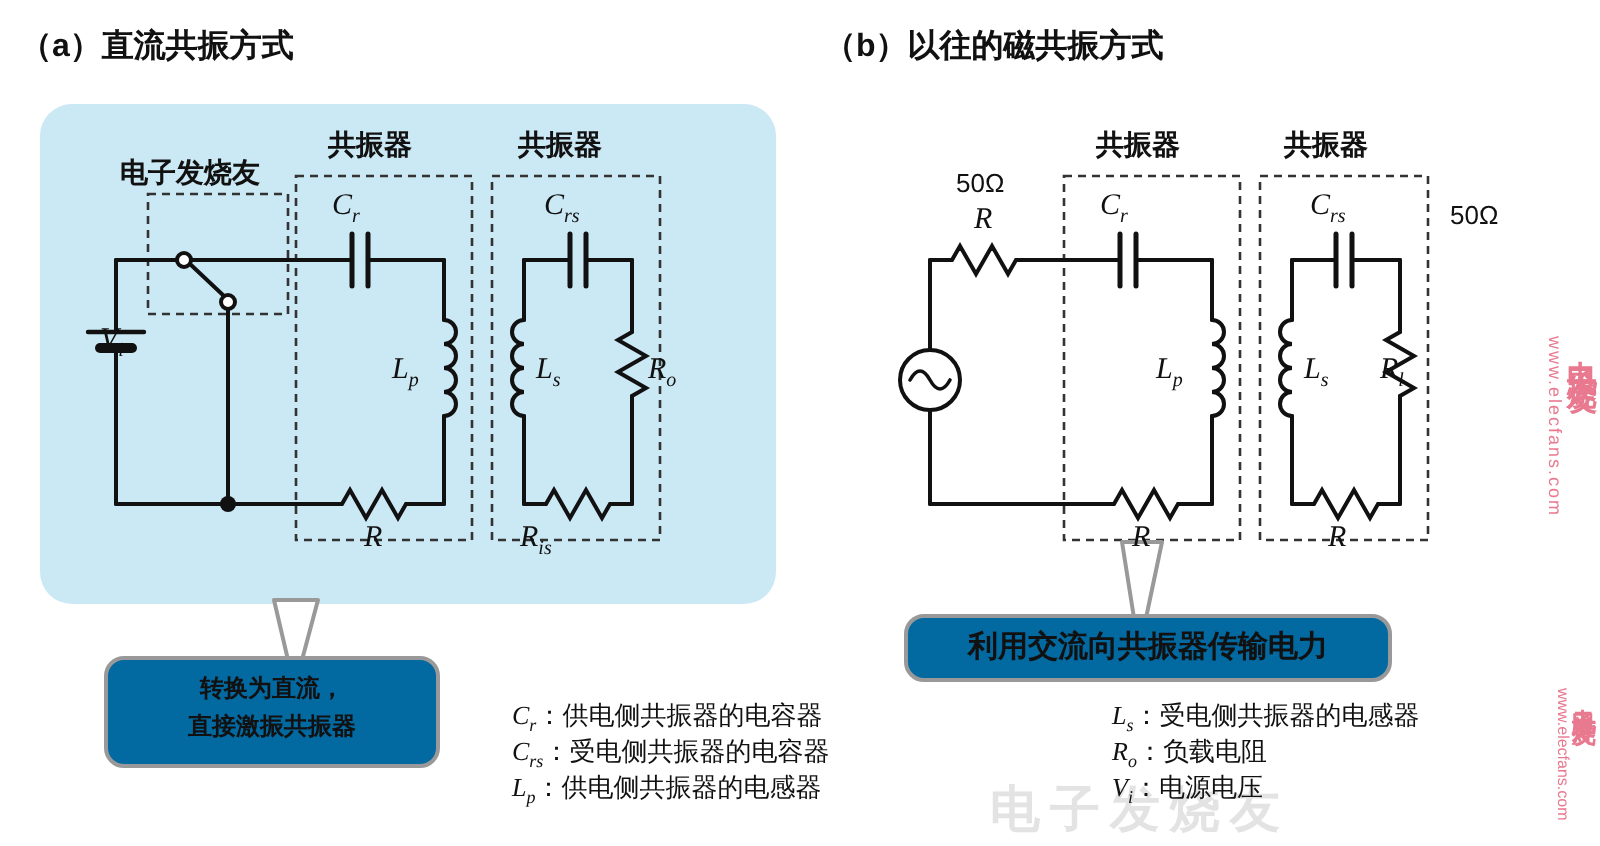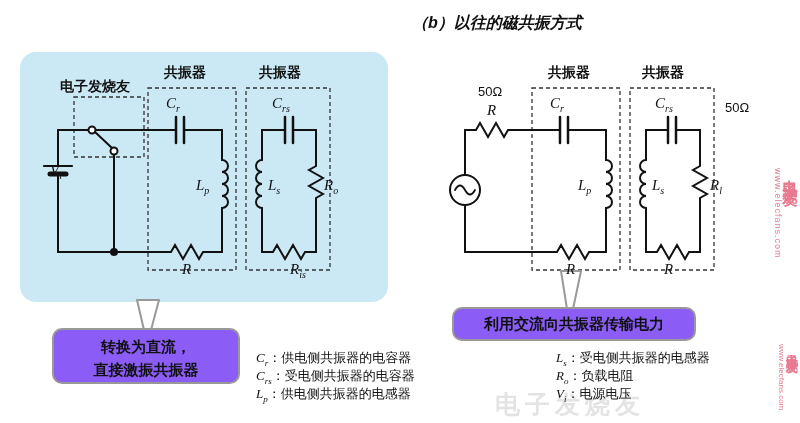--- a/index.html
+++ b/index.html
@@ -6,23 +6,23 @@
   html,body { background:#fff; }
   body { width:800px; height:423px; font-family:"Liberation Sans",sans-serif; color:#111; }
   #stage { position:relative; width:800px; height:423px; background:#fff; overflow:hidden; }
   svg.circuit { position:absolute; left:0; top:0; z-index:1; }
   .title { position:absolute; z-index:3; font-size:16px; font-weight:bold; white-space:nowrap; }
   .lbl { position:absolute; z-index:3; font-size:14px; font-weight:bold; white-space:nowrap; }
   .ohm { position:absolute; z-index:3; font-size:13px; white-space:nowrap;margin-left:11px; }
   .comp { position:absolute; z-index:3; white-space:nowrap; }
   .csym { font-family:"Liberation Serif",serif; font-style:italic; font-size:15px; }
   .csym sub { font-size:10px; font-style:italic; }
-  .bubble { position:absolute; z-index:4; background:#8b5cf6; border:2px solid var(--callout_border,#999);
+  .bubble { position:absolute; z-index:4; background:#0369a1; border:2px solid var(--callout_border,#999);
             border-radius:10px; text-align:center; font-weight:bold; }
-  #bubble-a { left:52px; top:328px; width:188px; height:56px; font-size:15px; line-height:1.55; padding-top:5px; }
+  #bubble-a { left:52px; top:328px; width:168px; height:56px; font-size:12px; line-height:1.55; padding-top:5px; }
   #bubble-b { left:452px; top:307px; width:244px; height:34px; font-size:15px; line-height:30px; }
   .legend { position:absolute; z-index:3; font-size:13px; }
   .legend .csym { font-size:13px; }
   .legend .csym sub { font-size:9px; }
   .legend-row { height:18px; line-height:18px; white-space:nowrap; }
   #legend-left { left:256px; top:349px; }
   #legend-right { left:556px; top:349px; }
   .wm { position:absolute; right:2px; z-index:5; writing-mode:vertical-rl;
         color:var(--watermark_pink,#e8798f); line-height:1.1; }
   .wm span { display:block; }
@@ -134,46 +134,47 @@
       <polyline points="651,252 657,252 661,245 669,259 677,245 685,259 689,252 695,252"></polyline>
       <path d="M695 252 L700 252"></path>
     </g>
 
     <g fill="#fff" stroke="var(--callout_border,#999)" stroke-width="2" stroke-linejoin="round">
       <polygon points="137,300 159,300 151,330 144,330"></polygon>
       <polygon points="561,271 581,271 573,309 567,309"></polygon>
     </g>
   </svg>
 
-  <div class="title" style="left:412px;top:13px;font-style:italic;">（b）以往的磁共振方式</div>
+  <div class="title" style="left:10px;top:13px;">（a）直流共振方式</div>
+  <div class="title" style="left:412px;top:13px;">（b）以往的磁共振方式</div>
 
   <div class="lbl" style="left:60px;top:78px;">电子发烧友</div>
   <div class="lbl" style="left:164px;top:64px;">共振器</div>
   <div class="lbl" style="left:259px;top:64px;">共振器</div>
 
   <div class="comp" style="left:30px;top:161px;margin-left:20px;"><span class="csym"><span>V</span><sub>i</sub></span></div>
   <div class="comp" style="left:166px;top:94px;"><span class="csym"><span>C</span><sub>r</sub></span></div>
   <div class="comp" style="left:196px;top:176px;"><span class="csym"><span>L</span><sub>p</sub></span></div>
   <div class="comp" style="left:182px;top:260px;"><span class="csym"><span>R</span><sub></sub></span></div>
   <div class="comp" style="left:272px;top:94px;"><span class="csym"><span>C</span><sub>rs</sub></span></div>
   <div class="comp" style="left:268px;top:176px;"><span class="csym"><span>L</span><sub>s</sub></span></div>
   <div class="comp" style="left:324px;top:176px;"><span class="csym"><span>R</span><sub>o</sub></span></div>
-  <div class="comp" style="left:290px;top:260px;"><span class="csym"><span>R</span><sub>is</sub></span></div>
+  <div class="comp" style="left:260px;top:260px;"><span class="csym"><span>R</span><sub>is</sub></span></div>
 
   <div class="lbl" style="left:548px;top:64px;">共振器</div>
   <div class="lbl" style="left:642px;top:64px;">共振器</div>
 
   <div class="ohm" style="left:467px;top:84px;">50Ω</div>
   <div class="comp" style="left:487px;top:101px;"><span class="csym"><span>R</span><sub></sub></span></div>
   <div class="comp" style="left:550px;top:94px;"><span class="csym"><span>C</span><sub>r</sub></span></div>
   <div class="comp" style="left:578px;top:176px;"><span class="csym"><span>L</span><sub>p</sub></span></div>
   <div class="comp" style="left:566px;top:260px;"><span class="csym"><span>R</span><sub></sub></span></div>
   <div class="comp" style="left:655px;top:94px;"><span class="csym"><span>C</span><sub>rs</sub></span></div>
   <div class="comp" style="left:652px;top:176px;"><span class="csym"><span>L</span><sub>s</sub></span></div>
-  <div class="comp" style="left:710px;top:176px;"><span class="csym"><span>R</span><sub>l</sub></span></div>
+  <div class="comp" style="left:690px;top:176px;"><span class="csym"><span>R</span><sub>l</sub></span></div>
   <div class="ohm" style="left:714px;top:100px;">50Ω</div>
   <div class="comp" style="left:664px;top:260px;"><span class="csym"><span>R</span><sub></sub></span></div>
 
   <div class="bubble" id="bubble-a">
     <div>转换为直流，</div>
     <div>直接激振共振器</div>
   </div>
   <div class="bubble" id="bubble-b">利用交流向共振器传输电力</div>
 
   <div class="legend" id="legend-left">

